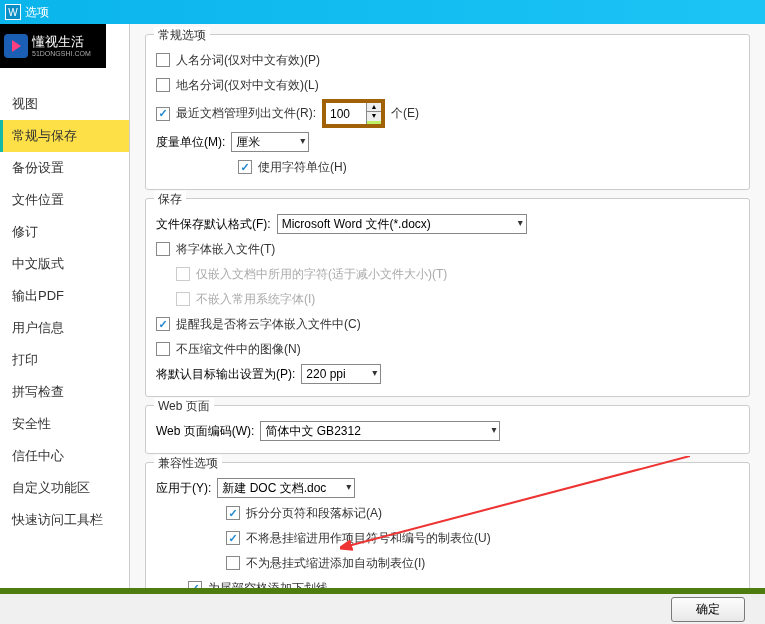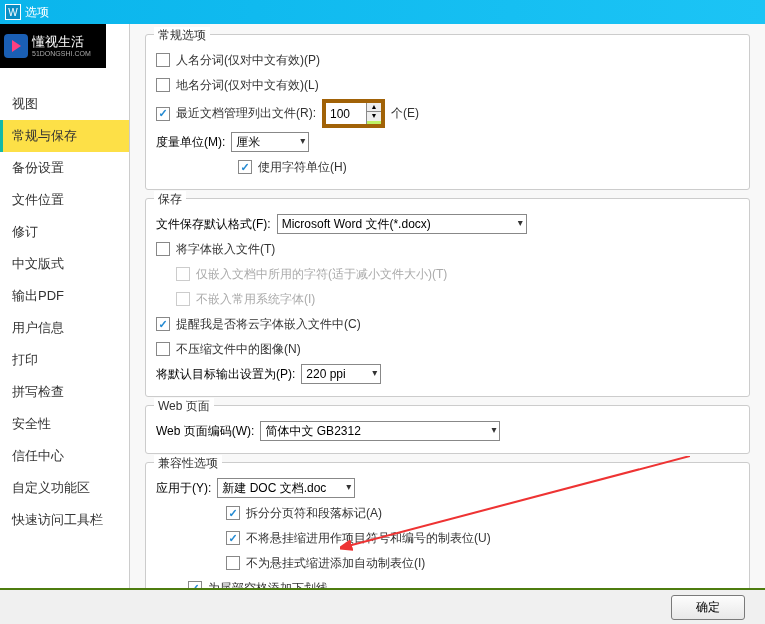--- a/index.html
+++ b/index.html
@@ -27,21 +27,21 @@
     .label { color: #333; white-space: nowrap; }
     .label.disabled { color: #aaa; }
     .inline-label { margin-right: 6px; white-space: nowrap; }
     .select { border: 1px solid #888; background: #fff; height: 20px; padding: 0 18px 0 4px; font-size: 12px; position: relative; cursor: pointer; min-width: 60px; display: inline-flex; align-items: center; }
     .select::after { content: "▾"; position: absolute; right: 3px; top: 2px; color: #333; font-size: 10px; }
     .spinner { display: inline-flex; border: 4px solid #a16207; height: 29px; background: #bef264; }
     .spinner input { border: none; width: 40px; text-align: left; padding: 0 4px; font-size: 12px; outline: none; }
     .spinner-btns { display: flex; flex-direction: column; border-left: 1px solid #888; }
     .spinner-btn { width: 14px; height: 9px; background: #eee; font-size: 7px; text-align: center; line-height: 8px; cursor: pointer; border-bottom: 1px solid #888; }
     .spinner-btn:last-child { border-bottom: none; }
-    .button-bar { position: absolute; bottom: 0; left: 0; right: 0; height: 36px; background: #f0f0f0; border-top: 2px solid #4d7c0f; display: flex; justify-content: flex-end; align-items: center; padding: 0 20px; }
+    .button-bar { position: absolute; bottom: 0; left: 0; right: 0; height: 36px; background: #f0f0f0; border-top: 6px solid #4d7c0f; display: flex; justify-content: flex-end; align-items: center; padding: 0 20px; }
     .btn { background: linear-gradient(#fdfdfd, #e8e8e8); border: 1px solid #7a7a7a; border-radius: 3px; padding: 3px 24px; cursor: pointer; font-size: 12px; }
     .arrow { position: absolute; pointer-events: none; }
   </style>
 </head>
 <body>
 
 <div class="title-bar">
   <span class="title-icon">W</span>
   <span>选项</span>
 </div>

